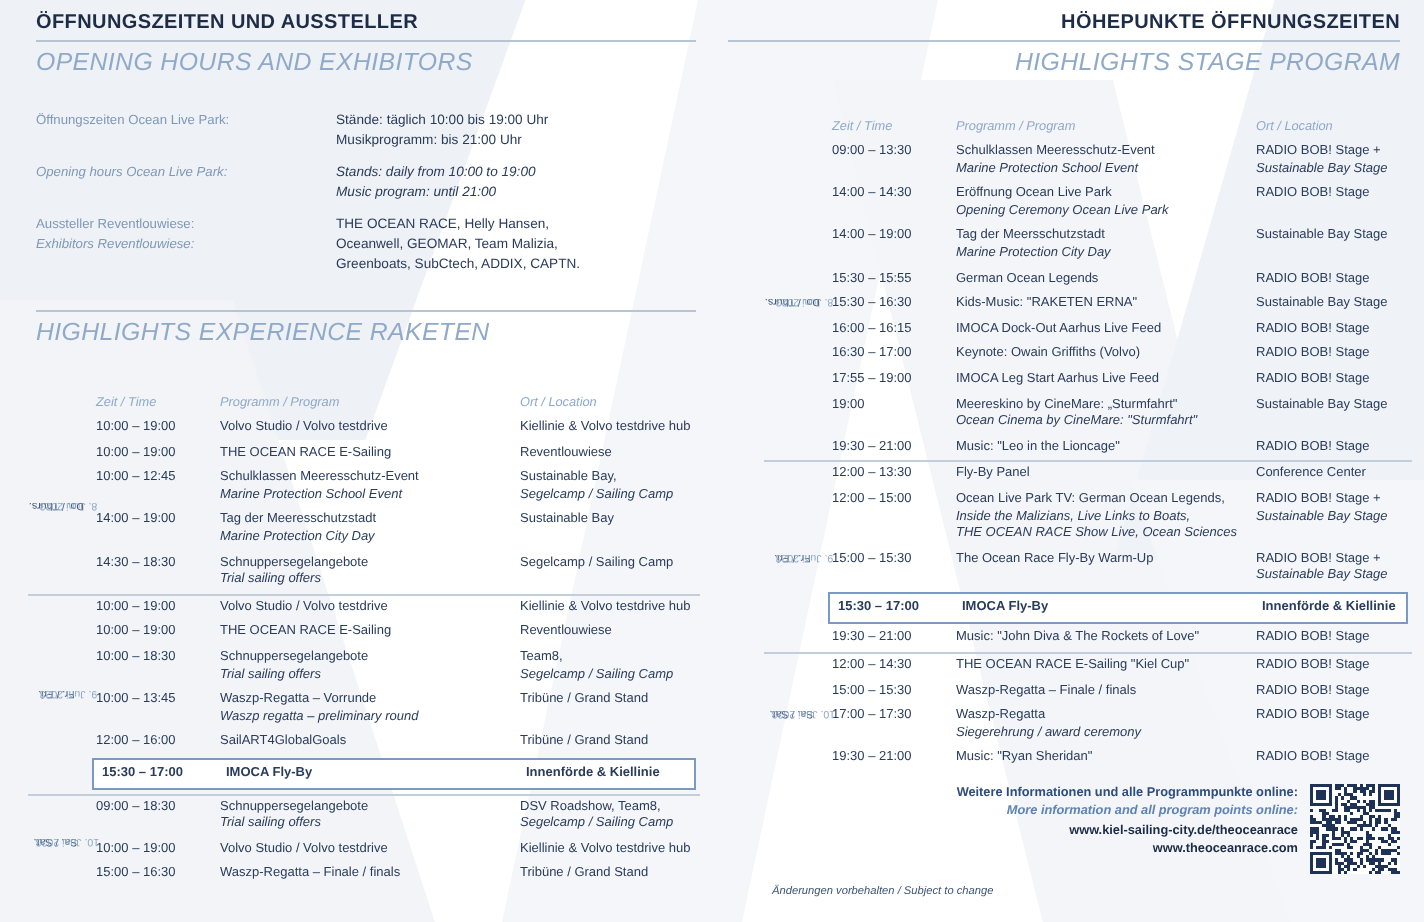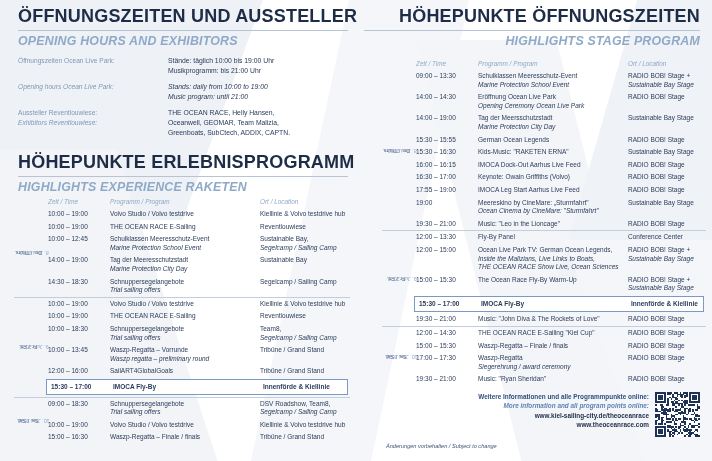--- a/index.html
+++ b/index.html
@@ -31,33 +31,33 @@
          background: #f4f6f9; transform: skewX(20deg); }
 
   .col { position: absolute; top: 0; width: 356px; height: 461px; }
   .col-left  { left: 0; }
   .col-right { left: 356px; }
 
   
   .sec { position: absolute; }
   .sec-title {
     color: #1d2c47;
-    font-size: 18px;
+    font-size: 10px;
     font-weight: 700;
     letter-spacing: .2px;
     white-space: nowrap;
   }
   .sec-rule {
     height: 1px; background: #b9c4d3; margin: 3px 0 3px 0;
   }
   .sec-sub {
     color: #8fa9c9;
     font-size: 12.4px;
     font-style: italic;
-    font-weight: 700;
+    font-weight: 400;
     letter-spacing: .2px;
     white-space: nowrap;
   }
   .align-right { text-align: right; }
 
   
   .oh { position: absolute; left: 18px; top: 56px; width: 330px; }
   .oh-row { display: flex; margin-bottom: 7px; }
   .oh-label { width: 150px; flex: 0 0 150px; color: #7f98b8; font-size: 6.6px; line-height: 9.5px; }
   .oh-label .it { font-style: italic; display: block; }
@@ -164,21 +164,20 @@
           </div>
           <div class="oh-val">
             <span class="ln">THE OCEAN RACE, Helly Hansen,</span>
             <span class="ln">Oceanwell, GEOMAR, Team Malizia,</span>
             <span class="ln">Greenboats, SubCtech, ADDIX, CAPTN.</span>
           </div>
         </div>
       </div>
 
     <div class="sec" style="left:18px; top:152px; width:330px;">
-      <div class="sec-title">HÖHEPUNKTE ERLEBNISPROGRAMM</div>
       <div class="sec-rule"></div>
       <div class="sec-sub">HIGHLIGHTS EXPERIENCE RAKETEN</div>
     </div>
 
     <div class="tbl" id="tbl-experience" style="left:14px; top:198px; width:336px;">
         <div class="thead">
           <div class="th c-time">Zeit / Time</div>
           <div class="th c-prog">Programm / Program</div>
           <div class="th c-loc">Ort / Location</div>
         </div>

